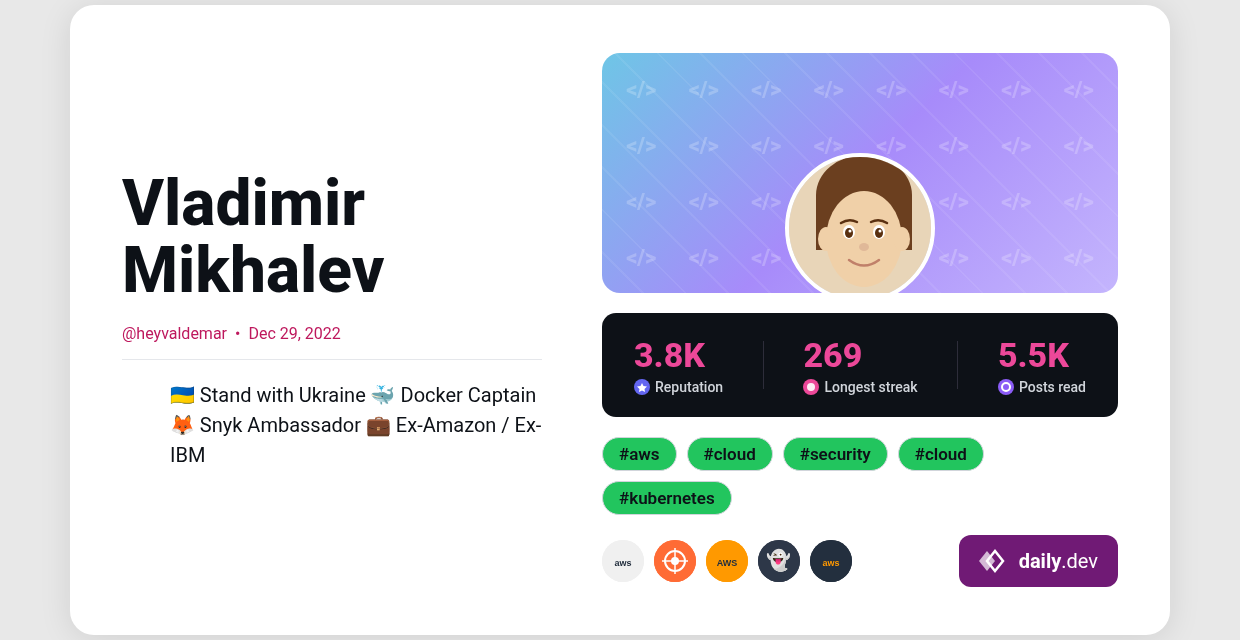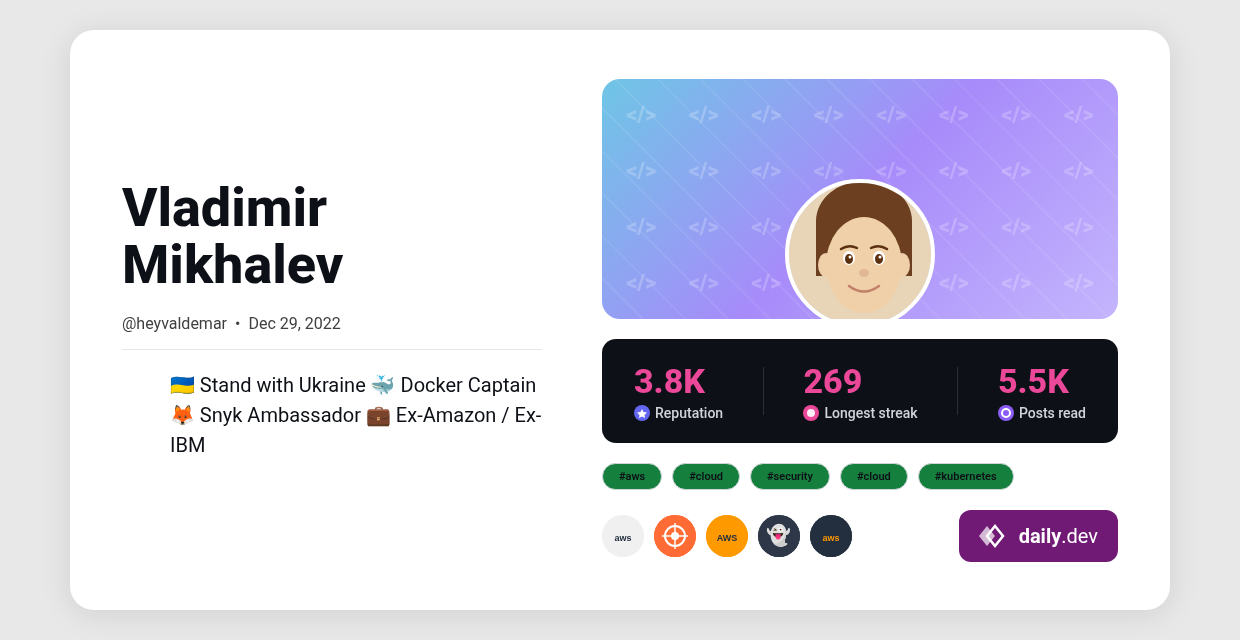--- a/index.html
+++ b/index.html
@@ -23,31 +23,31 @@
       align-items: center;
       box-shadow: 0 4px 32px rgba(0,0,0,0.10);
     }
     .left-section {
       flex: 0 0 420px;
       display: flex;
       flex-direction: column;
       gap: 0;
     }
     .user-name {
-      font-size: 54px;
+      font-size: 64px;
       font-weight: 800;
       color: #0d1117;
       line-height: 1.05;
       margin-bottom: 20px;
     }
     .user-handle-row {
       display: flex;
       align-items: center;
       gap: 8px;
-      color: #404040;
+      color: #be185d;
       font-size: 16px;
       margin-bottom: 16px;
     }
     .divider {
       border: none;
       border-top: 1.5px solid #e5e7eb;
       margin-bottom: 20px;
     }
     .user-bio {
       font-size: 20px;
@@ -158,24 +158,24 @@
     .icon-posts { background: #8b5cf6; }
     .tags-section {
       display: flex;
       flex-wrap: wrap;
       gap: 10px;
     }
     .tag-pill {
       border: 1.5px solid #d1d5db;
       border-radius: 20px;
       padding: 6px 16px;
-      font-size: 11px;
+      font-size: 17px;
       font-weight: 600;
       color: #0d1117;
-      background: #15803d;
+      background: #22c55e;
     }
     .bottom-row {
       display: flex;
       align-items: center;
       justify-content: space-between;
     }
     .squad-icons {
       display: flex;
       align-items: center;
       gap: 10px;

